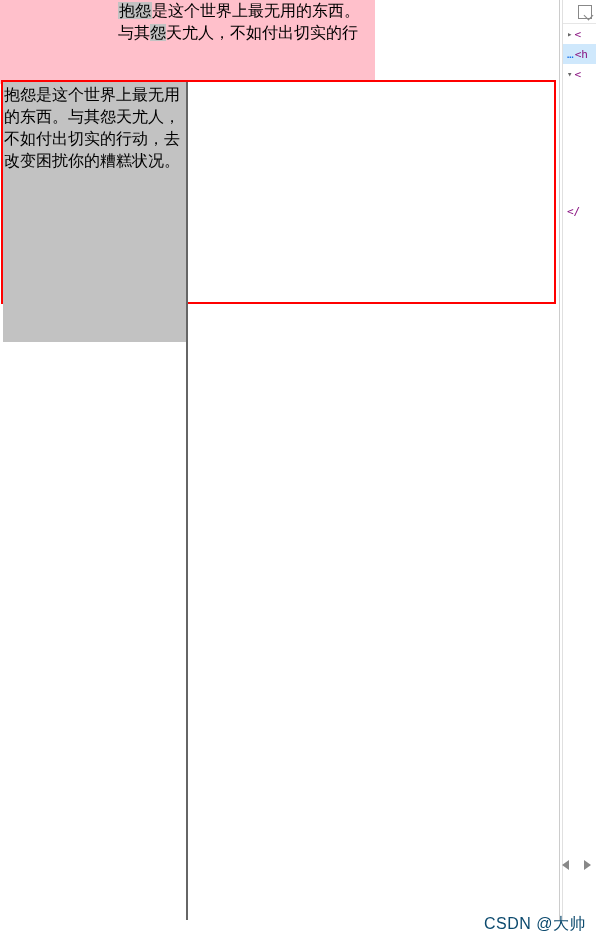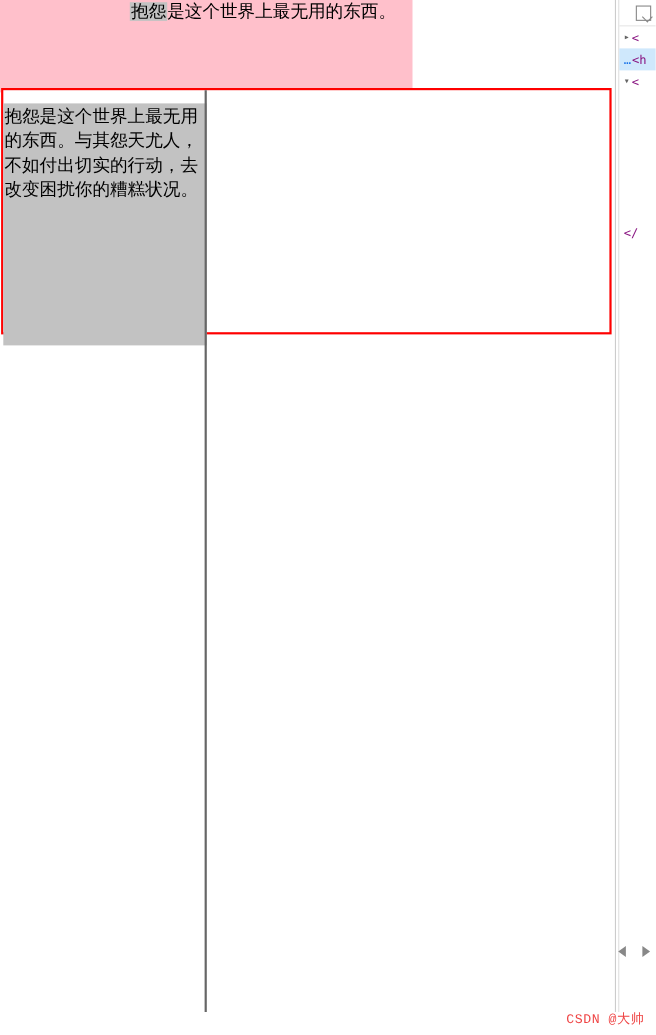--- a/index.html
+++ b/index.html
@@ -50,23 +50,23 @@
       left: 1px;
       top: 80px;
       width: 555px;
       height: 224px;
       border: 2px solid #ff0000;
       background: #fff;
     }
     .gray-box {
       position: absolute;
       left: 0;
-      top: 12px;
+      top: 0;
       width: 185px;
-      height: 220px;
+      height: 260px;
       background: #c2c2c2;
       line-height: 22px;
       font-size: 16px;
       color: #000;
       padding: 2px 1px;
     }
     .vline {
       position: absolute;
       left: 186px;
       top: 82px;
@@ -162,35 +162,35 @@
       width: 0;
       height: 0;
       border-top: 5px solid transparent;
       border-bottom: 5px solid transparent;
       border-left: 7px solid #888;
     }
     .watermark {
       position: absolute;
       right: 10px;
       bottom: 6px;
-      font-size: 12px;
-      color: #ef4444;
-      font-family: Liberation Mono, monospace;
+      font-size: 16px;
+      color: #0c4a6e;
+      font-family: Liberation Sans, sans-serif;
       letter-spacing: 0.5px;
     }
   </style>
 </head>
 <body>
 
 <div class="viewport">
 
   <div class="pink-box">
     <div class="pink-text">
       <span><span class="pink-text-hi" style="padding:0 1px;">抱怨</span>是这个世界上最无用的东西。</span><br>
-      <br>
+      <span>与其<span class="pink-text-hi">怨</span>天尤人，不如付出切实的行</span><br>
     </div>
   </div>
 
   <div class="red-border-box">
     <div class="gray-box">抱怨是这个世界上最无用的东西。与其怨天尤人，不如付出切实的行动，去改变困扰你的糟糕状况。</div>
   </div>
 
   <div class="vline"></div>
 </div>
 

